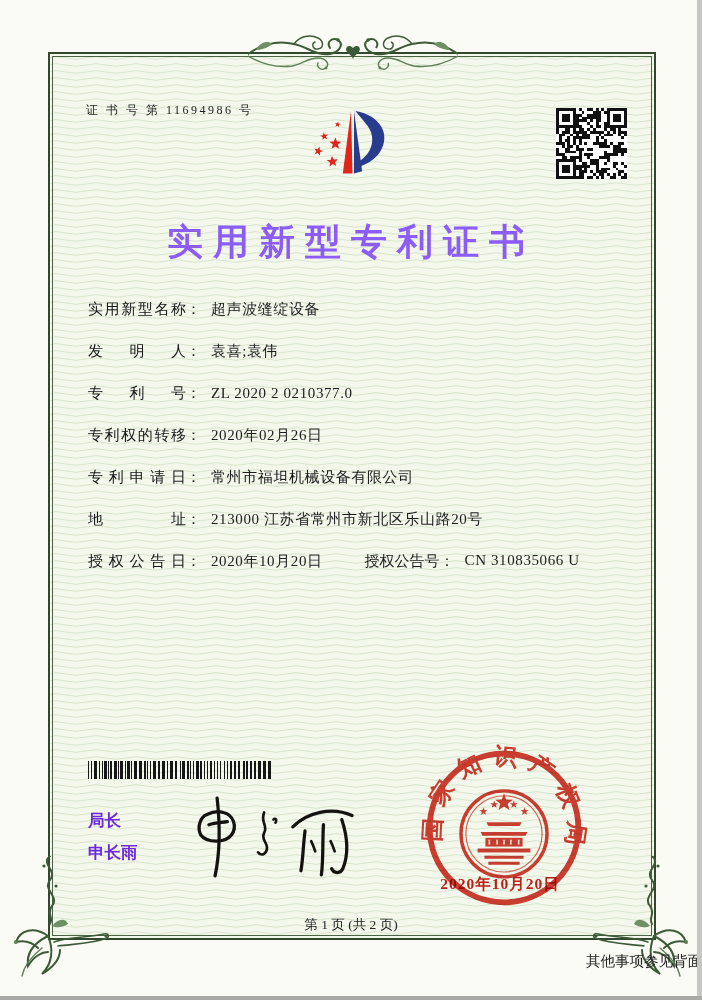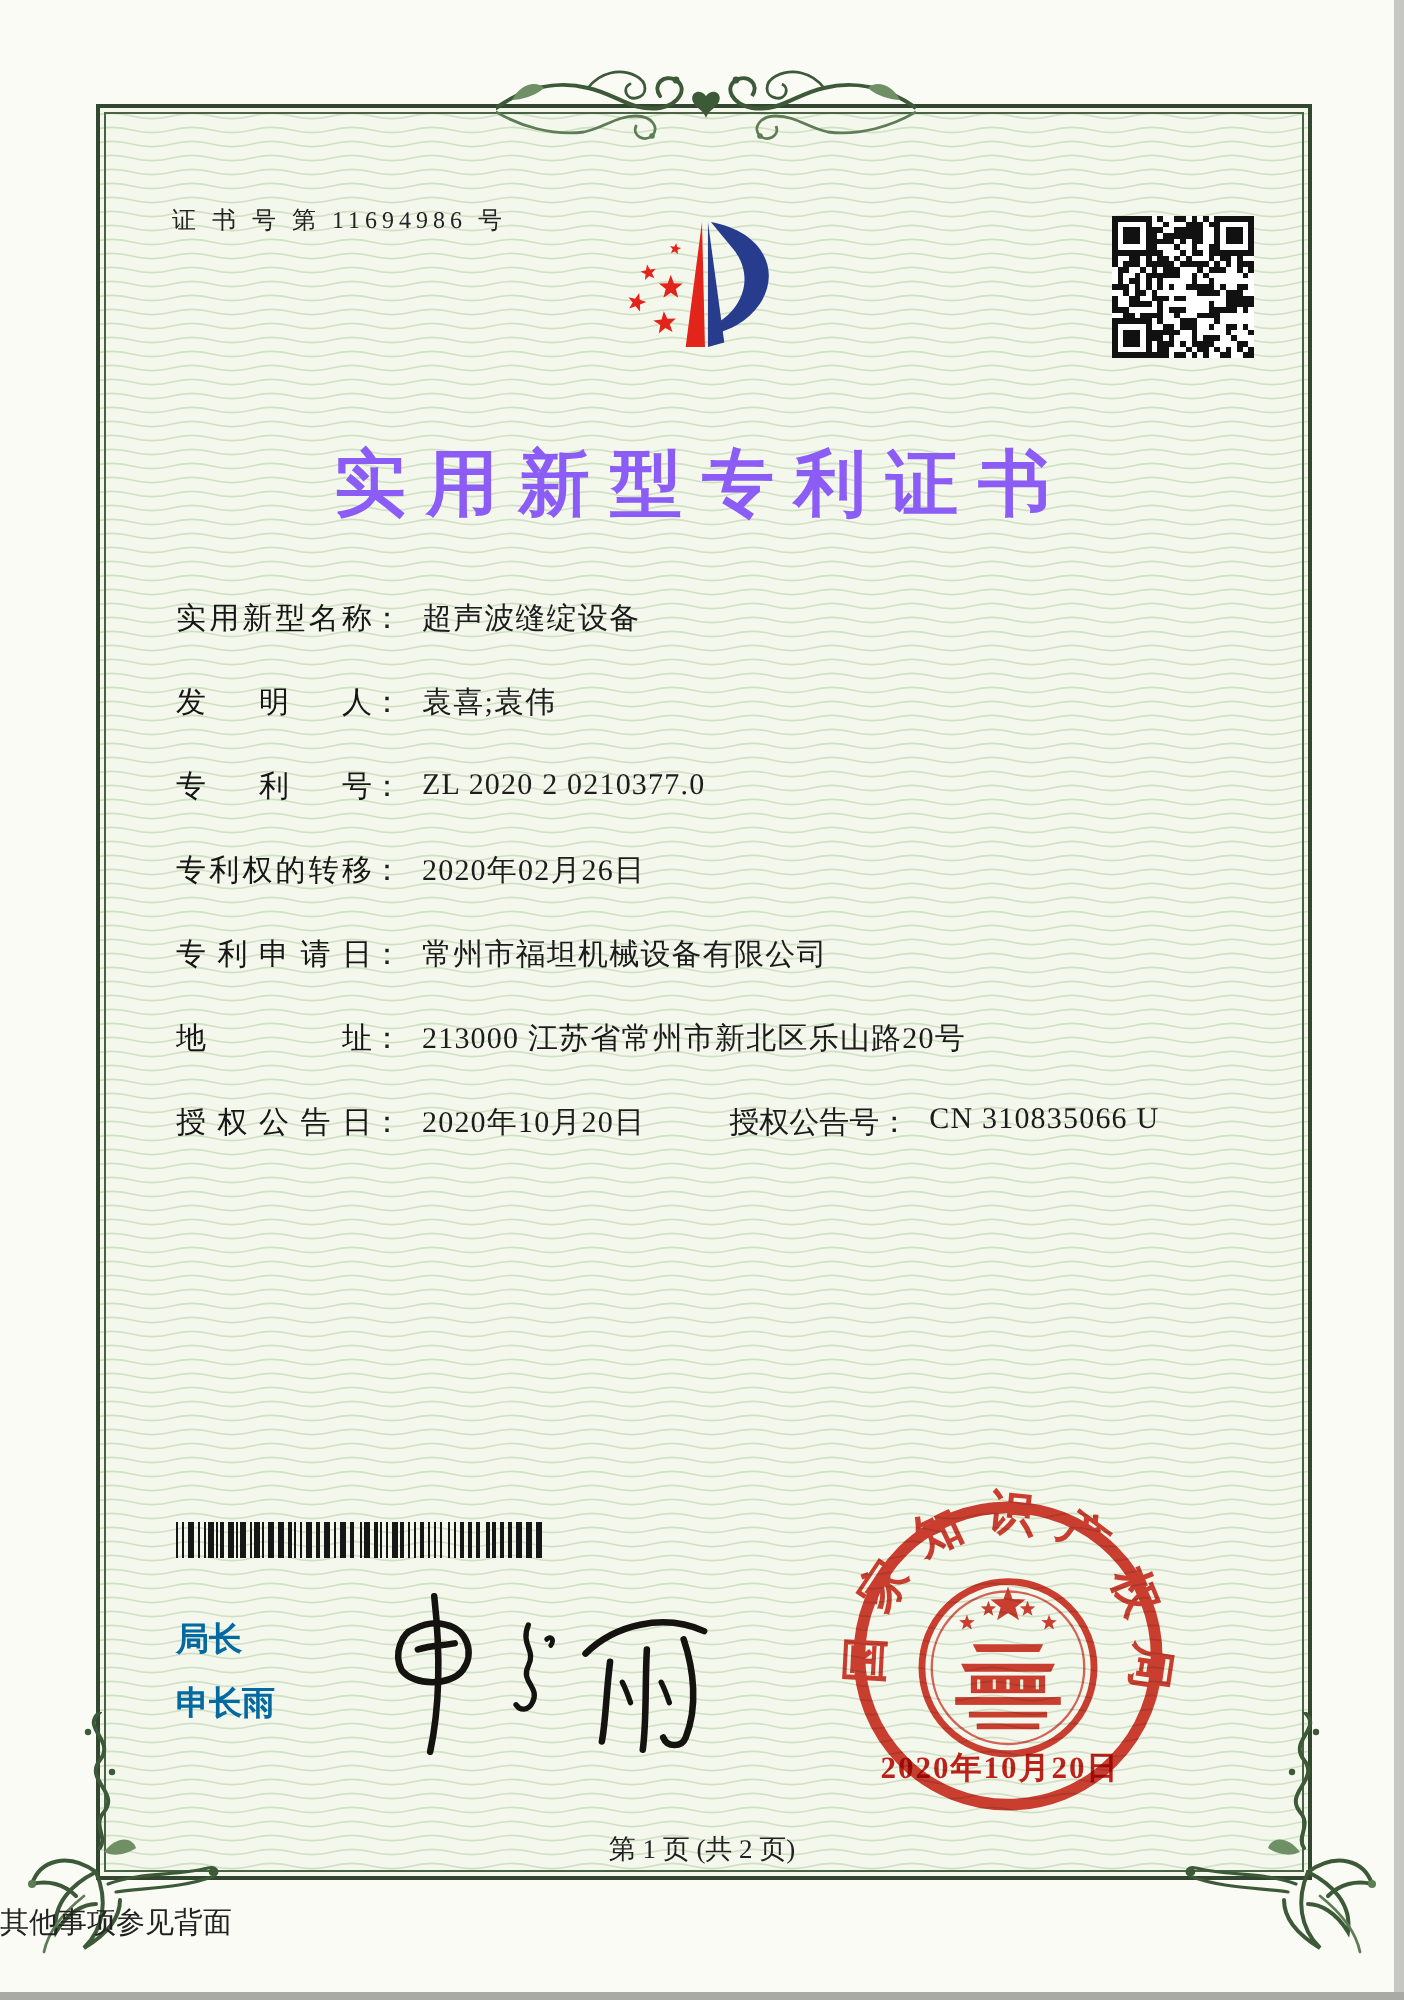--- a/index.html
+++ b/index.html
@@ -21,27 +21,27 @@
   .f-row{height:42px;display:flex;align-items:center;white-space:nowrap;}
   .f-label{display:inline-block;width:98px;text-align:justify;text-align-last:justify;color:#161616;}
   .f-colon{margin:0 2px 0 0;}
   .f-value{margin-left:8px;letter-spacing:0.6px;}
   .f-pair2{margin-left:42px;display:flex;align-items:flex-start;}
   .paras{position:absolute;left:88px;top:584px;width:536px;font-size:15.5px;line-height:27px;
          text-align:justify;color:#141414;}
   .paras p{margin:0;text-indent:2em;}
   .barcode{position:absolute;left:88px;top:760px;width:184px;height:20px;}
   .director{position:absolute;left:88px;top:804px;font-family:"Liberation Sans","DejaVu Sans",sans-serif;
-            font-size:16.5px;font-weight:600;color:#0369a1;line-height:32px;}
+            font-size:16.5px;font-weight:600;color:#6d28d9;line-height:32px;}
   .signature{position:absolute;left:178px;top:790px;width:205px;height:92px;}
   .seal{position:absolute;left:416px;top:740px;width:176px;height:176px;mix-blend-mode:multiply;opacity:.9;}
   .seal-date{position:absolute;left:420px;top:874px;width:160px;text-align:center;color:#c5231b;
              font-size:15.5px;font-weight:700;letter-spacing:1px;mix-blend-mode:multiply;}
   .page-info{position:absolute;left:0;top:916px;width:100%;text-align:center;font-size:13.5px;color:#222;}
-  .back-note{position:absolute;left:0;top:952px;width:100%;text-align:left;font-size:14.5px;color:#222;}
+  .back-note{position:absolute;left:0;top:952px;width:100%;text-align:right;font-size:14.5px;color:#222;}
 </style>
 </head>
 <body>
 
 <div class="page">
 
   <div class="frame">
     <svg class="guilloche" id="guilloche" viewBox="0 0 604 884" preserveAspectRatio="none">
         <path d="M-4 4 q 10 -2.6 20 0  t 20 0 t 20 0 t 20 0 t 20 0 t 20 0 t 20 0 t 20 0 t 20 0 t 20 0 t 20 0 t 20 0 t 20 0 t 20 0 t 20 0 t 20 0 t 20 0 t 20 0 t 20 0 t 20 0 t 20 0 t 20 0 t 20 0 t 20 0 t 20 0 t 20 0 t 20 0 t 20 0 t 20 0 t 20 0 t 20 0 t 20 0" fill="none" stroke="#9fbe8f" stroke-width="0.8" opacity="0.42"></path>
         <path d="M-4 11 q 10 -2.6 20 0  t 20 0 t 20 0 t 20 0 t 20 0 t 20 0 t 20 0 t 20 0 t 20 0 t 20 0 t 20 0 t 20 0 t 20 0 t 20 0 t 20 0 t 20 0 t 20 0 t 20 0 t 20 0 t 20 0 t 20 0 t 20 0 t 20 0 t 20 0 t 20 0 t 20 0 t 20 0 t 20 0 t 20 0 t 20 0 t 20 0 t 20 0" fill="none" stroke="#9fbe8f" stroke-width="0.8" opacity="0.42"></path>

